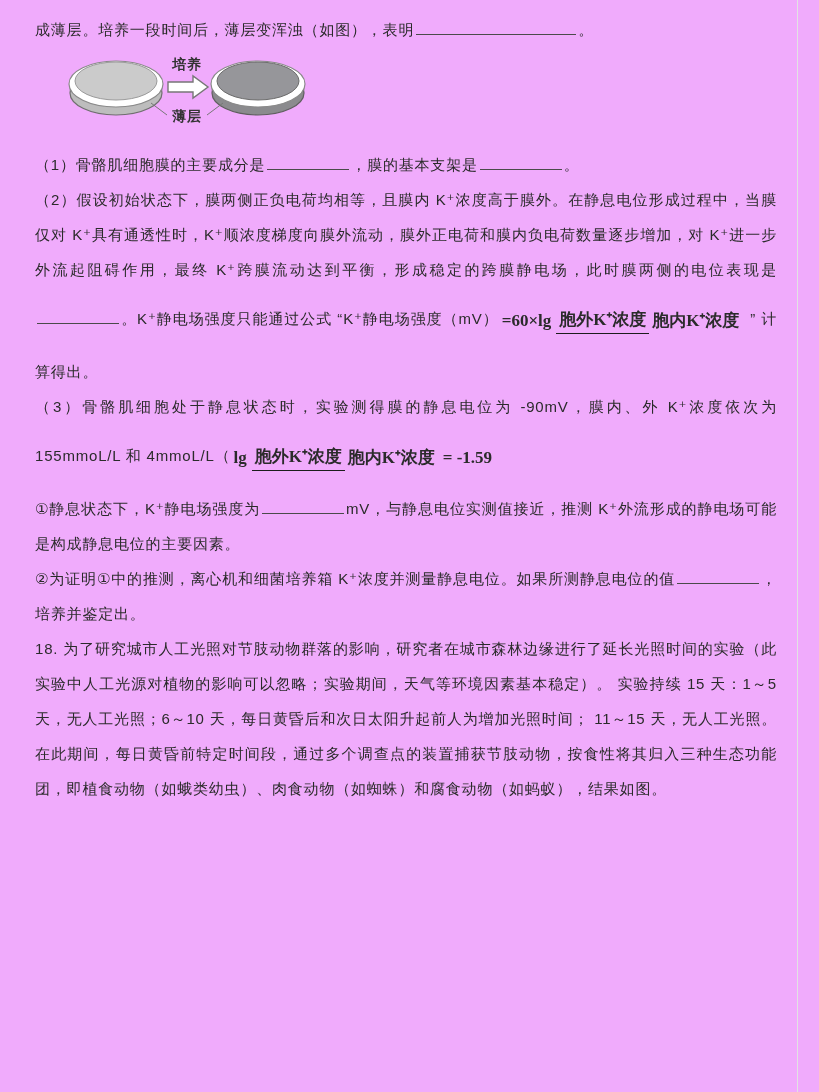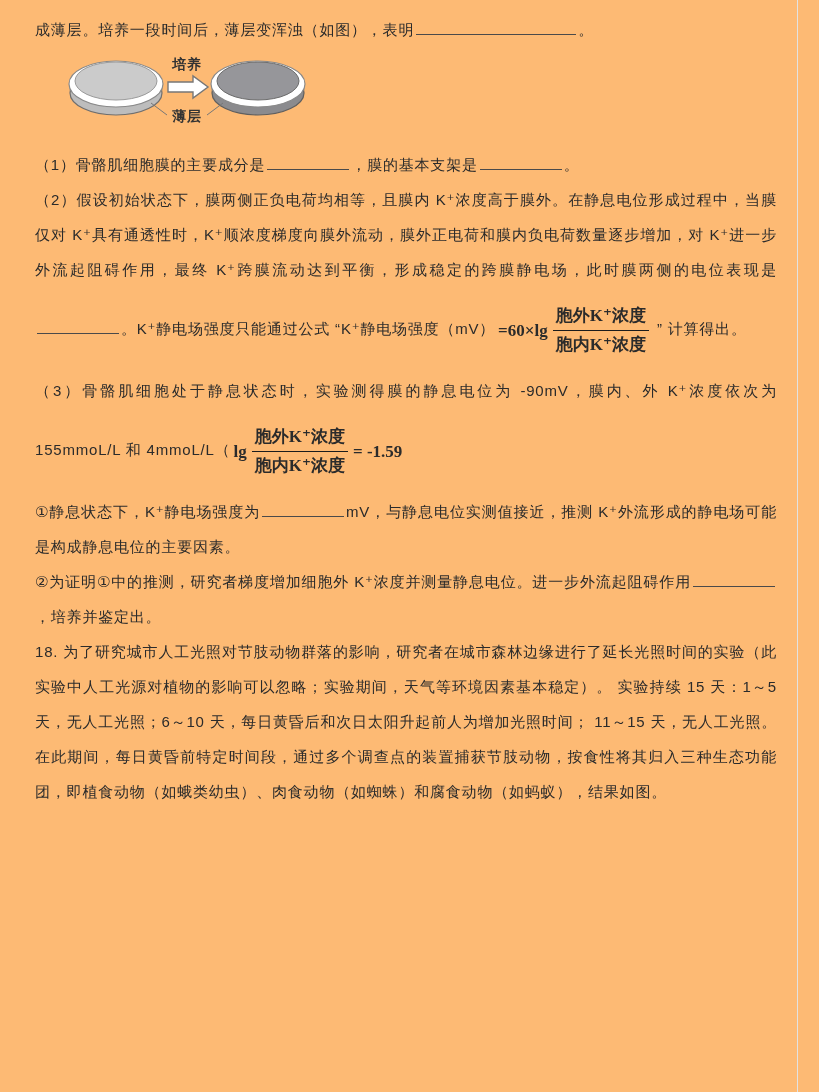--- a/index.html
+++ b/index.html
@@ -1,19 +1,19 @@
 <!DOCTYPE html>
 <html><head>
 <meta charset="utf-8">
 <style>
   html,body{margin:0;padding:0;background:#ffffff;}
   .page{
     position:relative;
     width:819px;height:1092px;
-    background:#fdba74;
+    background:#f0abfc;
     font-family:"Liberation Sans","DejaVu Sans",sans-serif;
     color:#2b2b2b;
     overflow:hidden;
   }
   .page-edge{
     position:absolute;top:0;right:21px;width:1px;height:100%;
     background:#e2e2e2;
   }
   .content{
     position:relative;
@@ -55,24 +55,25 @@
     letter-spacing:0;
   }
   .f-bold{
     font-weight:bold;
     font-family:"Liberation Serif","DejaVu Serif",serif;
     font-size:17px;
     white-space:nowrap;
   }
   .frac{
     display:inline-flex;
-    flex-direction:column;
+    flex-direction:row;
     text-align:center;
     margin:0 5px;
     line-height:1.5;
+    font-family:Liberation Serif, serif;
   }
   .frac .num{
     border-bottom:1.6px solid #1c1c1c;
     padding:0 3px 1px 3px;
   }
   .frac .den{padding:1px 3px 0 3px;}
 </style>
 </head>
 <body>
 
@@ -136,19 +137,19 @@
             <span class="num">胞外K⁺浓度</span>
             <span class="den">胞内K⁺浓度</span>
           </span>
           <span class="f-bold">= -1.59</span>
         </span></p>
 
     
     <p class="para"><span>①静息状态下，K⁺静电场强度为</span><span class="blank blank-sm"></span><span>mV，与静息电位实测值接近，推测 K⁺外流形成的静电场可能是构成静息电位的主要因素。</span></p>
 
     
-    <p class="para"><span>②为证明①中的推测，研究者梯度增加细胞外 K⁺浓度并测量静息电位。进一步外流起阻碍作用</span><span class="blank blank-sm"></span><span>，培养并鉴定出。</span></p>
+    <p class="para"><span>②为证明①中的推测，离心机和细菌培养箱 K⁺浓度并测量静息电位。如果所测静息电位的值</span><span class="blank blank-sm"></span><span>，培养并鉴定出。</span></p>
 
     
     <p class="para"><span>18.  为了研究城市人工光照对节肢动物群落的影响，研究者在城市森林边缘进行了延长光照时间的实验（此实验中人工光源对植物的影响可以忽略；实验期间，天气等环境因素基本稳定）。 实验持续 15 天：1～5 天，无人工光照；6～10 天，每日黄昏后和次日太阳升起前人为增加光照时间；  11～15 天，无人工光照。在此期间，每日黄昏前特定时间段，通过多个调查点的装置捕获节肢动物，按食性将其归入三种生态功能团，即植食动物（如蛾类幼虫）、肉食动物（如蜘蛛）和腐食动物（如蚂蚁），结果如图。</span></p>
 
   </div>
 </div>
 
 </body></html>

